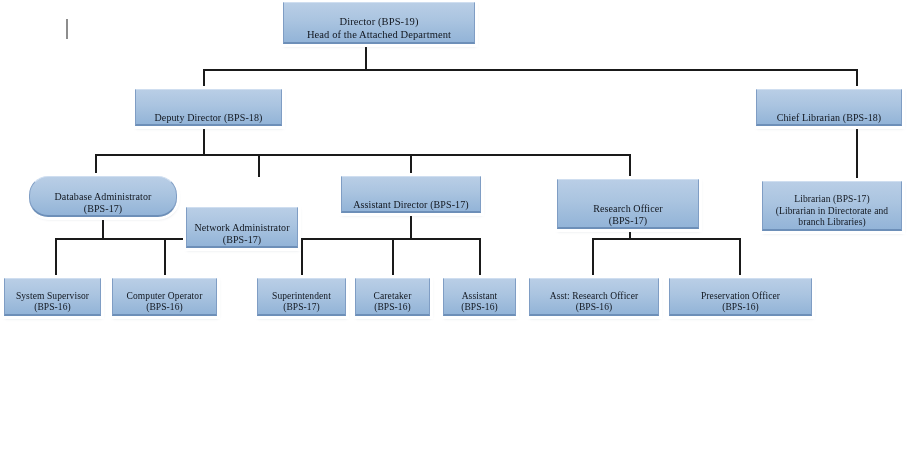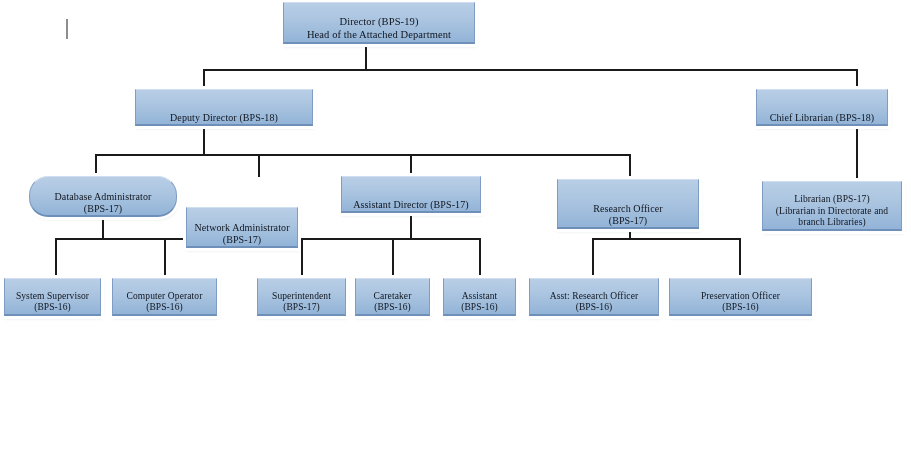--- a/index.html
+++ b/index.html
@@ -100,25 +100,25 @@
   <div class="ln ln-v" style="left:629px; top:217px; height:22px;"></div>
   <div class="ln ln-h" style="left:592px; top:238px; width:149px;"></div>
   <div class="ln ln-v" style="left:592px; top:238px; height:40px;"></div>
   <div class="ln ln-v" style="left:739px; top:238px; height:40px;"></div>
 
   <div class="node t-dir" style="left:283px; top:2px; width:192px; height:42px;">
     <span class="node-text">Director  (BPS-19)
 Head of the Attached Department</span>
   </div>
 
-  <div class="node t-l2" style="left:135px; top:89px; width:178px; height:37px;">
+  <div class="node t-l2" style="left:135px; top:89px; width:147px; height:37px;">
     <span class="node-text">Deputy Director (BPS-18)</span>
   </div>
 
-  <div class="node t-l2" style="left:756px; top:89px; width:132px; height:37px;">
+  <div class="node t-l2" style="left:756px; top:89px; width:146px; height:37px;">
     <span class="node-text">Chief Librarian (BPS-18)</span>
   </div>
 
   <div class="node t-l3" style="left:29px; top:176px; width:148px; height:41px;border-radius:19px;">
     <span class="node-text">Database Administrator
 (BPS-17)</span>
   </div>
 
   <div class="node t-l3" style="left:186px; top:176px; width:112px; height:41px;margin-top:31px;">
     <span class="node-text">Network  Administrator

